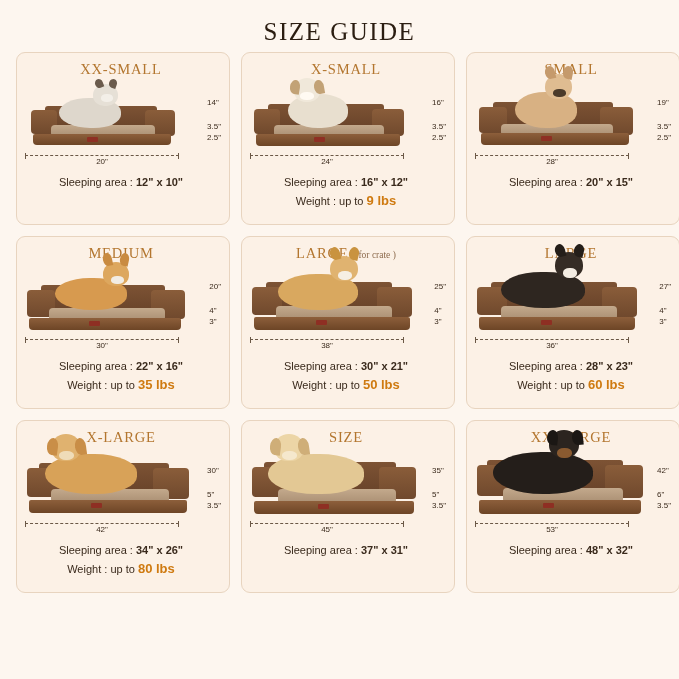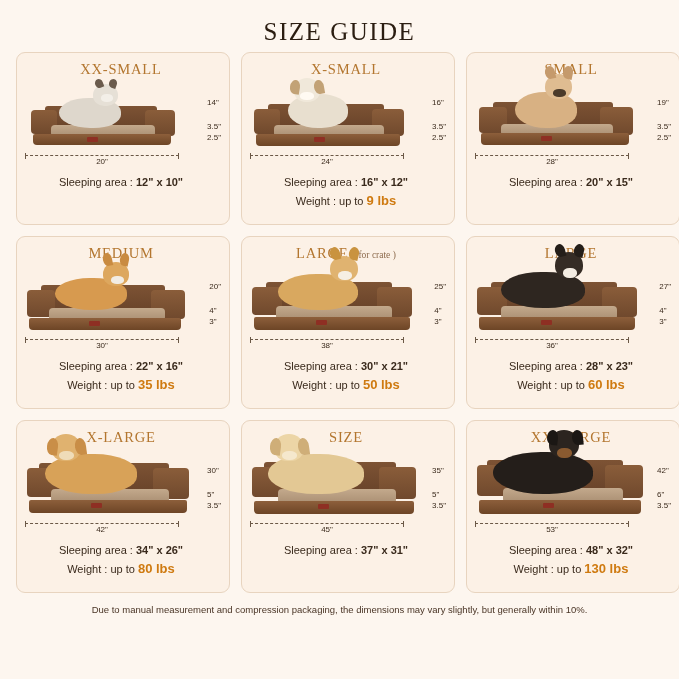--- a/index.html
+++ b/index.html
@@ -538,24 +538,18 @@
         <div class="dim-h">
           <div class="bar"></div>
           <span>53"</span>
         </div>
       </div>
       <div class="specs">
         <div>
           <span>Sleeping area :</span>
           <span class="val">48" x 32"</span>
         </div>
-        <div>
-          <span>Weight :</span>
-          <span>up to</span>
-          <span class="wt">130 lbs</span>
-        </div>
       </div>
     </div>
 
   </div>
 
-  <div class="footer">Due to manual measurement and compression packaging, the dimensions may vary slightly, but generally within 10%.</div>
 </div>
 
 </body></html>

